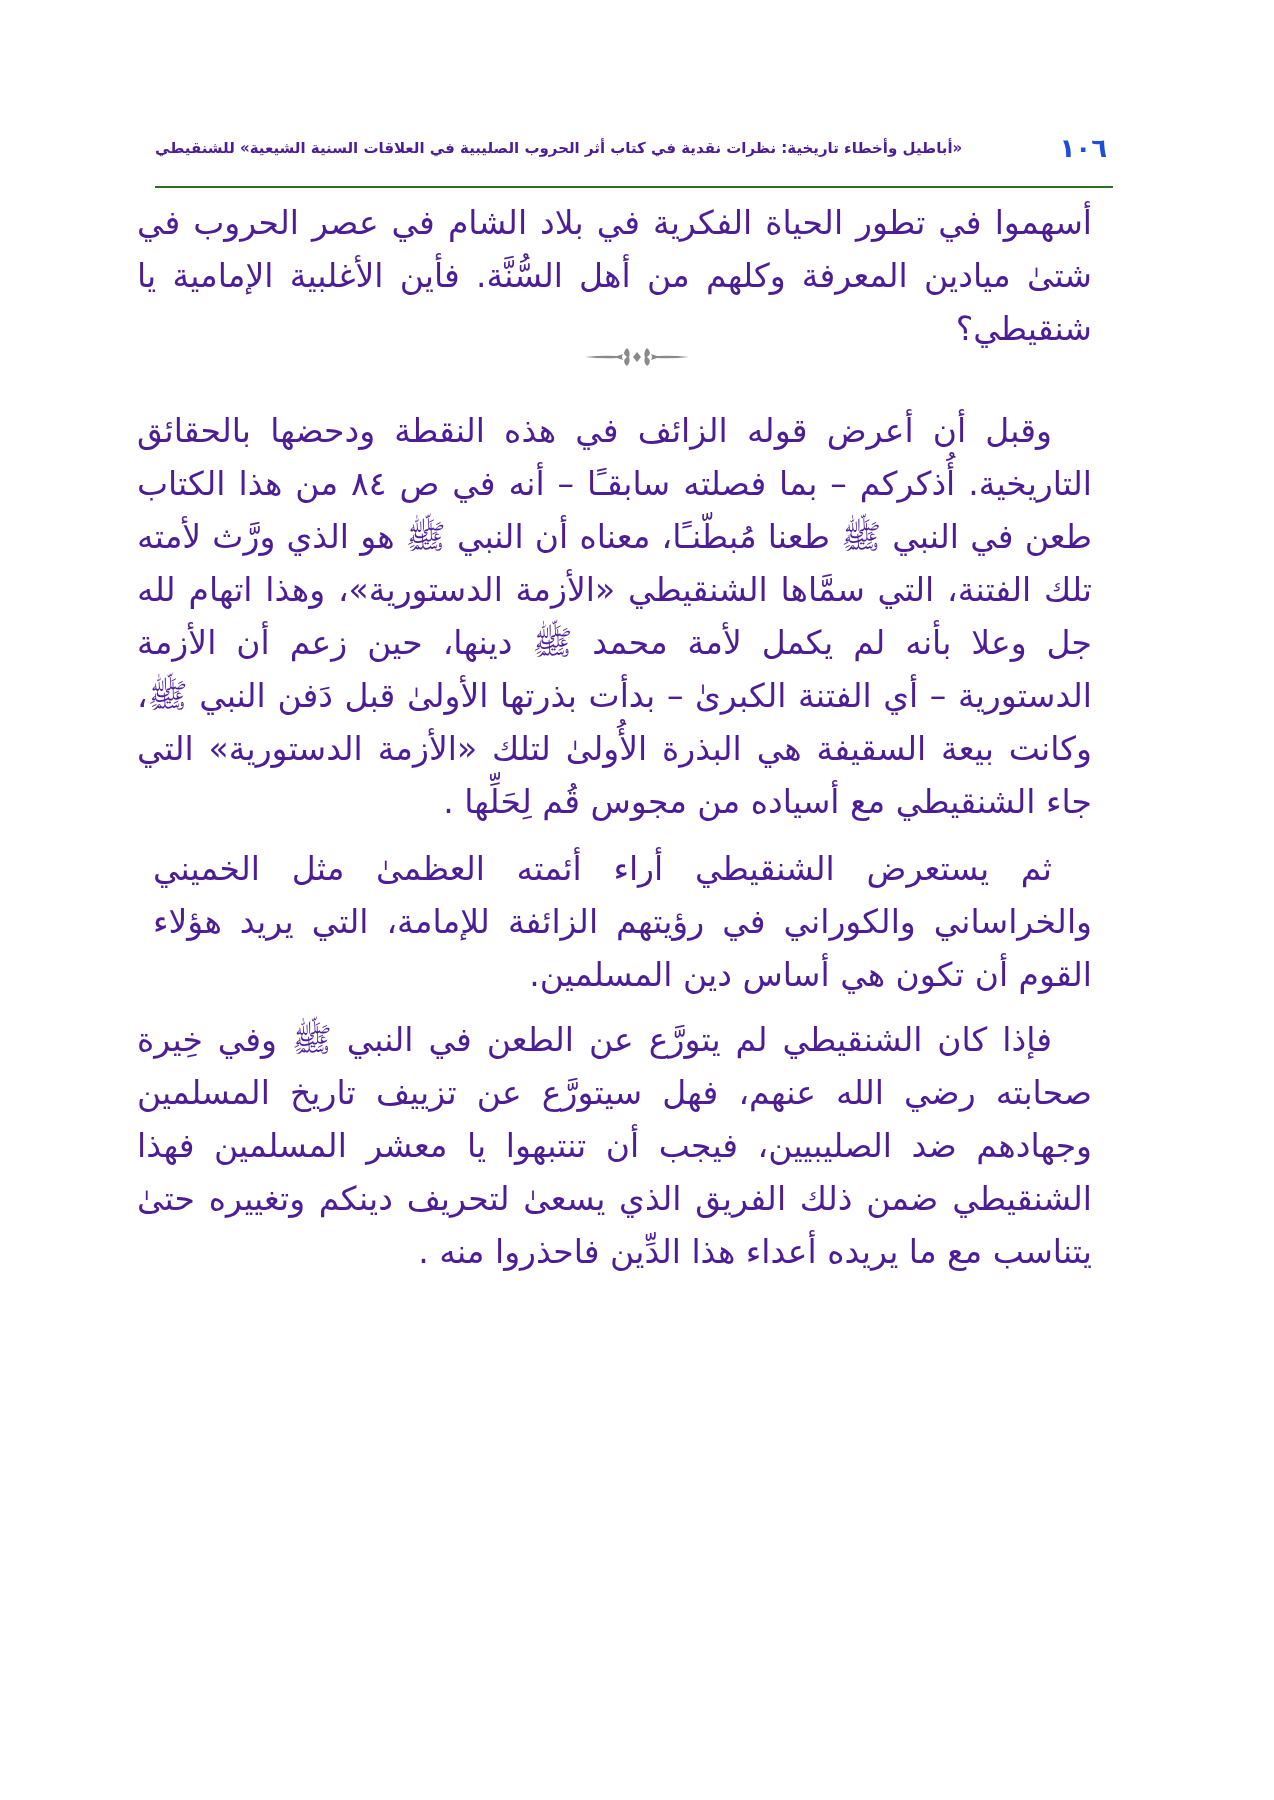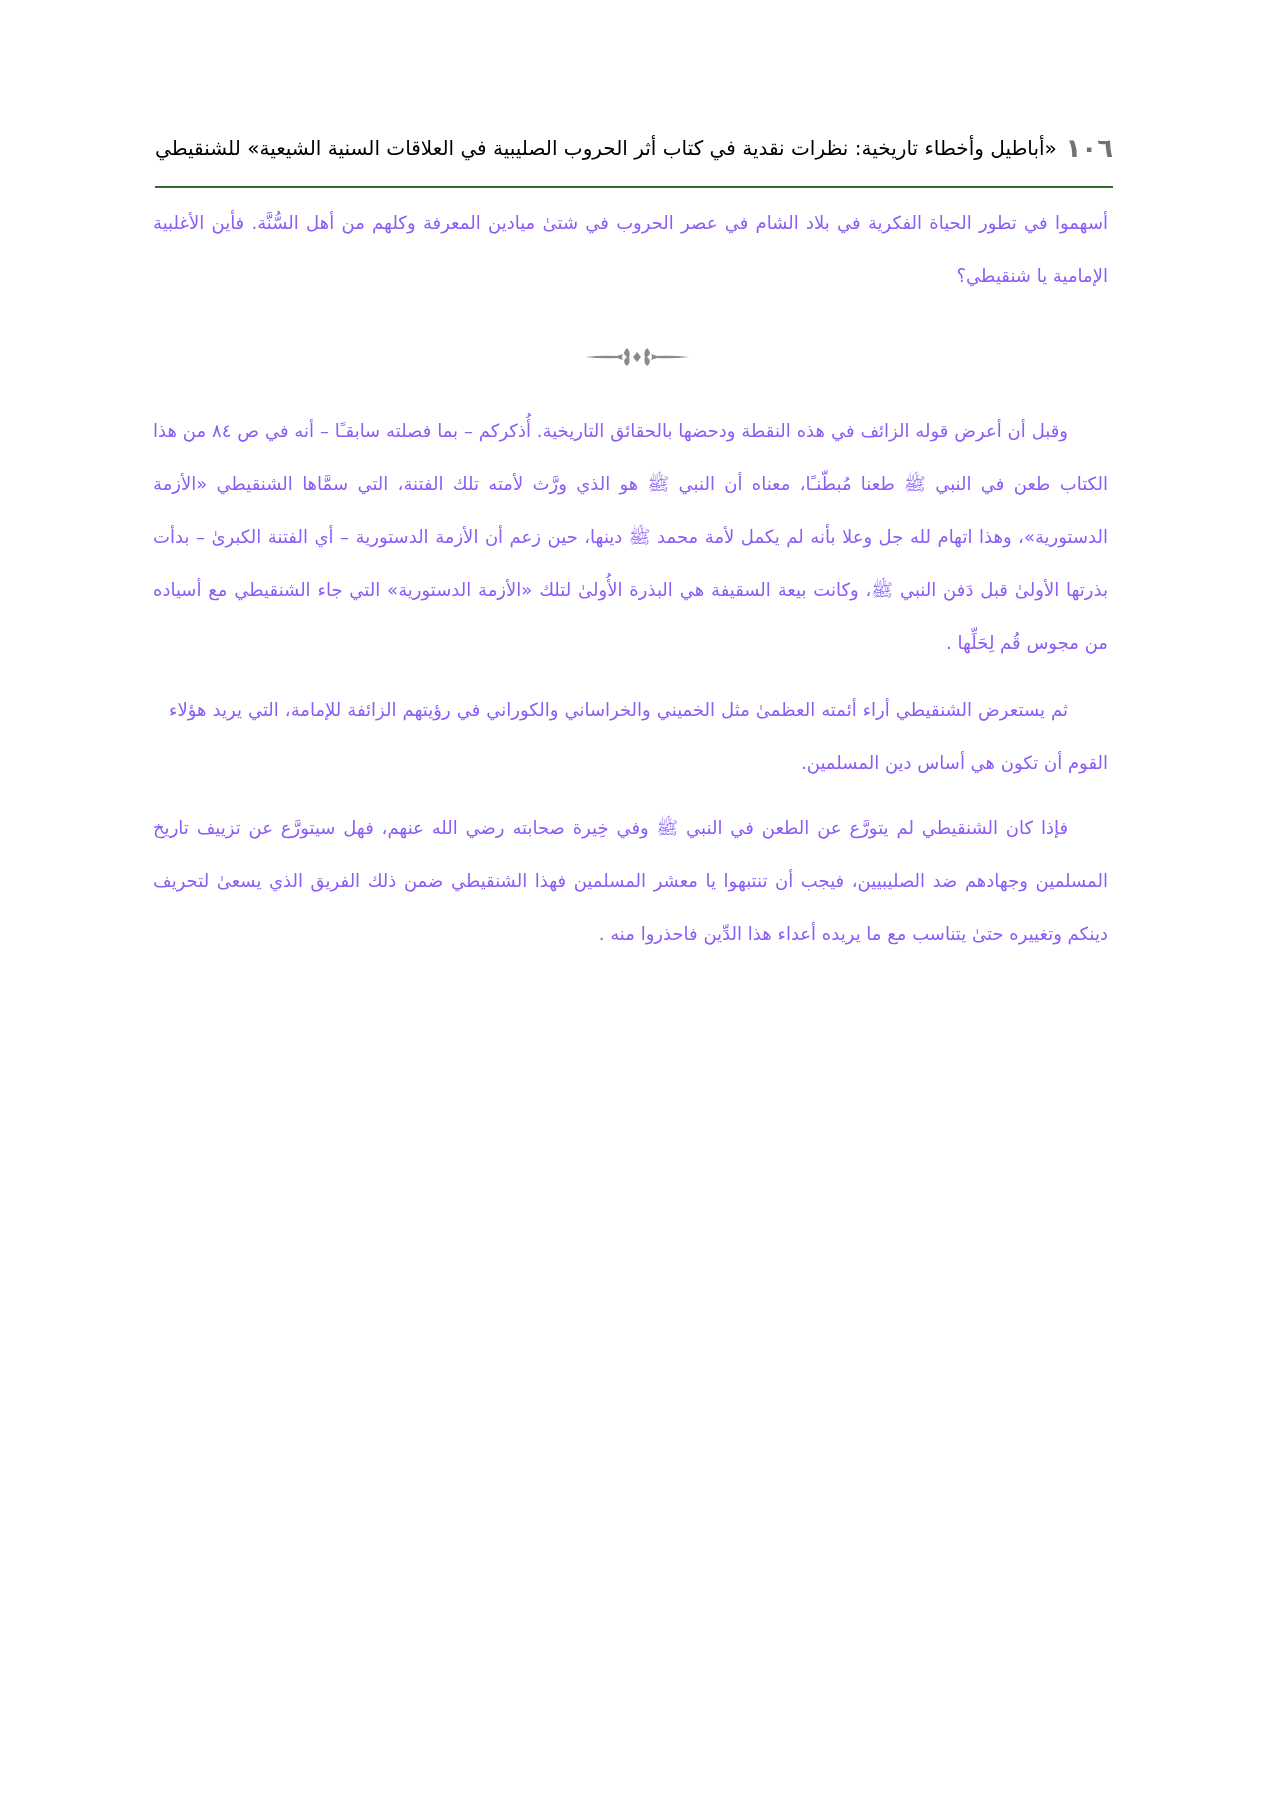--- a/index.html
+++ b/index.html
@@ -27,46 +27,47 @@
       top: 128px;
       height: 40px;
       direction: rtl;
       display: flex;
       align-items: center;
       justify-content: space-between;
     }
     .page-number {
       font-size: 26px;
       font-weight: bold;
-      color: #737373;
+      color: #1d4ed8;
+      margin-right: 6px;
     }
     .running-title {
-      font-size: 20px;
-      font-weight: normal;
-      color: #000000;
+      font-size: 15px;
+      font-weight: bold;
+      color: #4c1d95;
       white-space: nowrap;
     }
     .header-rule {
       position: absolute;
       left: 155px;
       width: 958px;
       top: 186px;
       height: 2px;
       background: #2f6b2b;
     }
     .body-text {
       position: absolute;
-      left: 153px;
+      left: 137px;
       width: 955px;
       direction: rtl;
       text-align: justify;
       text-align-last: right;
-      font-size: 18px;
+      font-size: 33px;
       line-height: 53px;
-      color: #8b5cf6;
+      color: #4c1d95;
     }
     .para {
       margin: 0;
     }
     .indent {
       text-indent: 40px;
     }
     .ornament {
       position: absolute;
       left: 583px;

